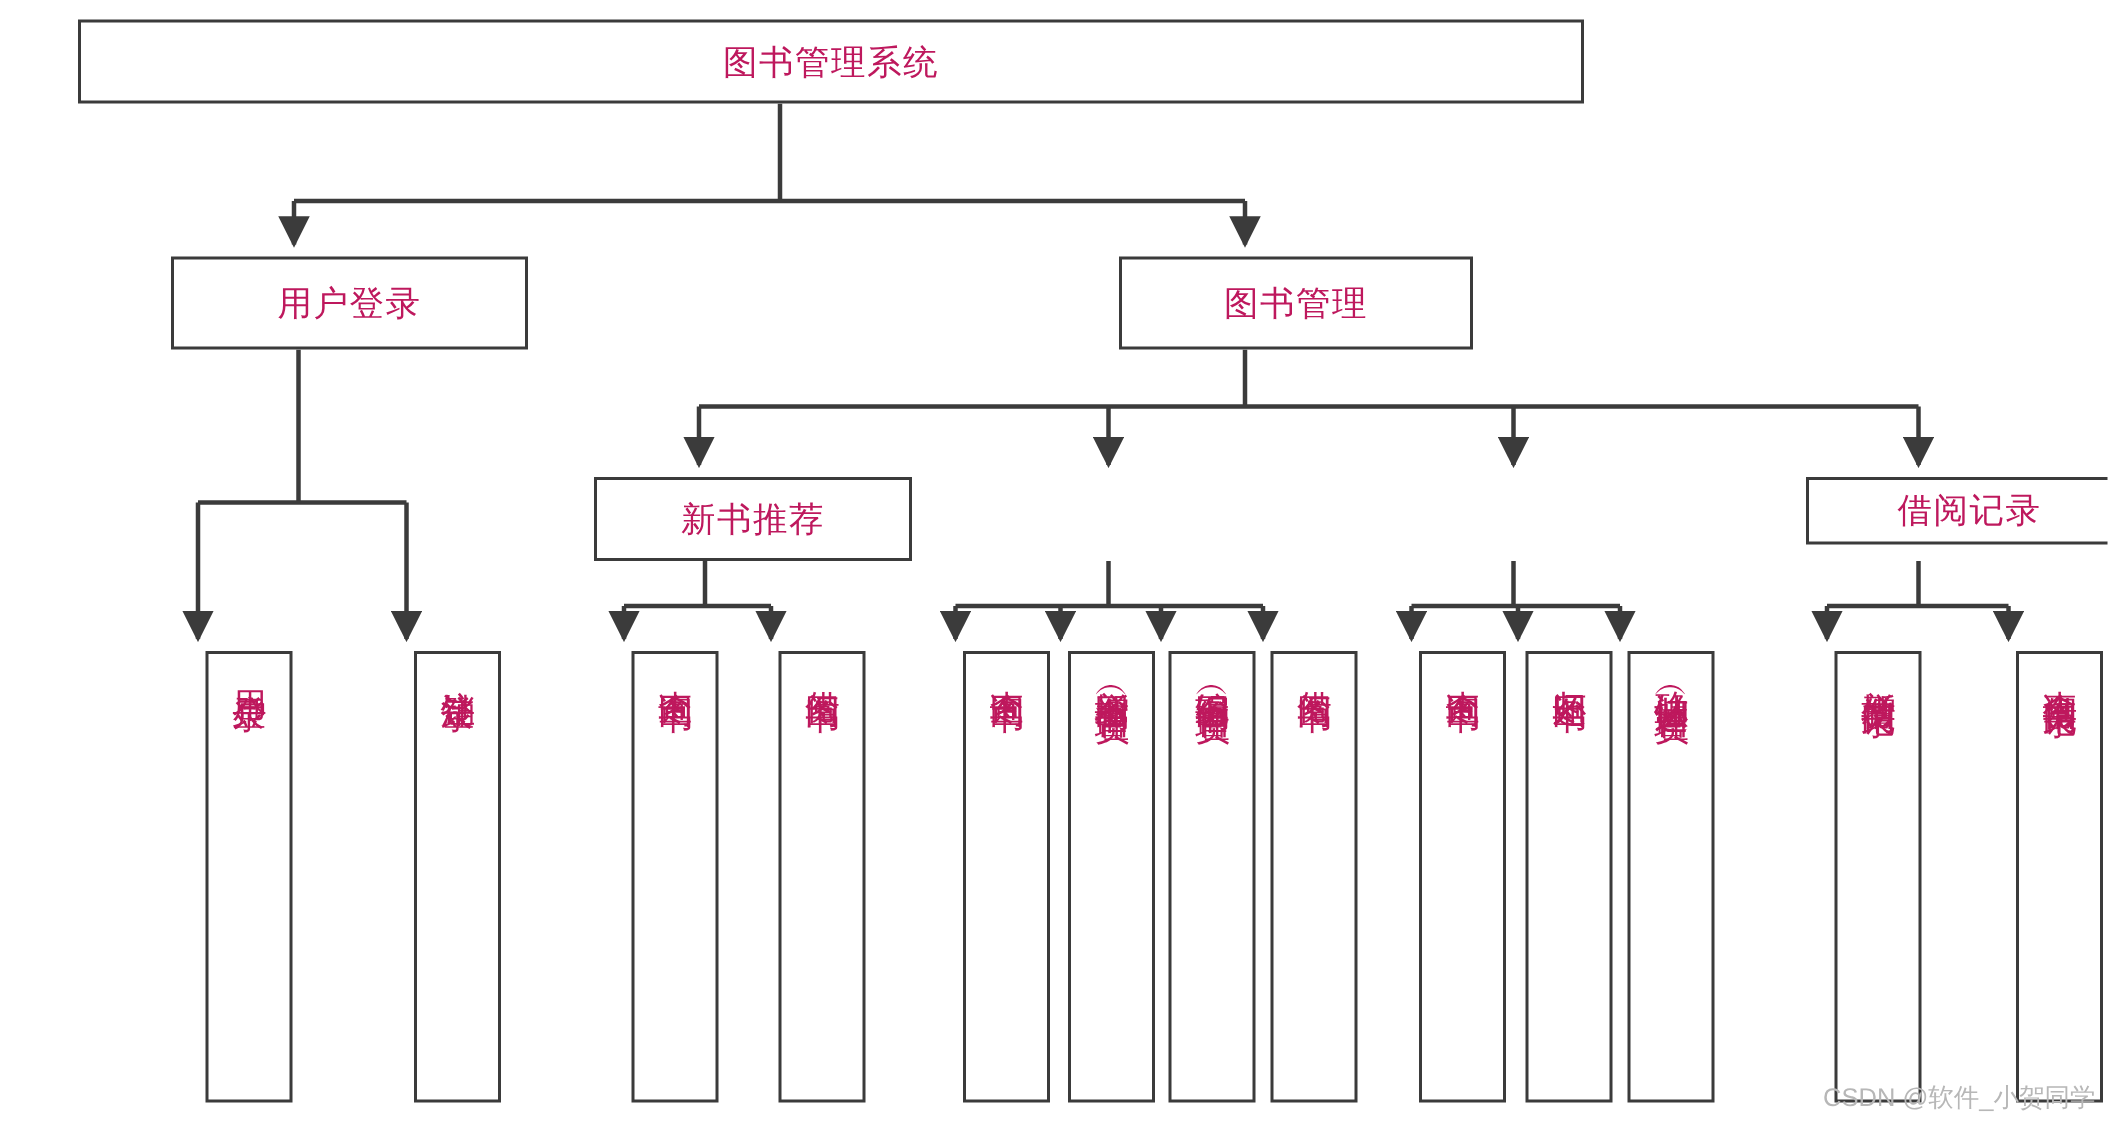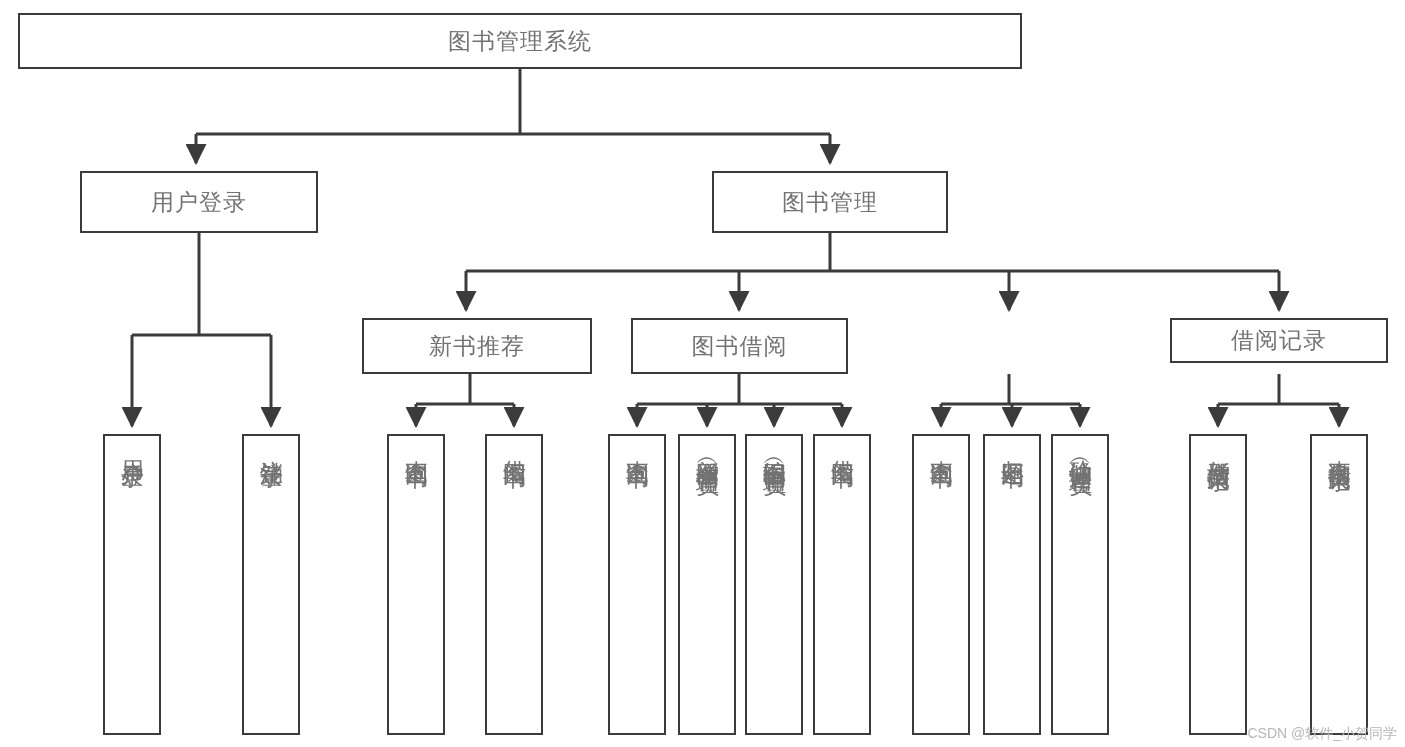--- a/index.html
+++ b/index.html
@@ -28,21 +28,22 @@
     pointer-events: none;
   }
   .node {
     position: absolute;
     box-sizing: border-box;
     background: #ffffff;
     border: 2.5px solid #3b3b3b;
     display: flex;
     align-items: center;
     justify-content: center;
-    color: #737373;
+    color: #be185d;
+    margin-left: 34px;
   }
   .node.horizontal {
     font-size: 23px;
     letter-spacing: 1px;
   }
   .node.vertical {
     align-items: flex-start;
     justify-content: center;
     padding-top: 6px;
   }
@@ -53,21 +54,21 @@
     line-height: 1.12;
     letter-spacing: 2px;
     white-space: pre-wrap;
     text-align: center;
     max-height: 280px;
   }
   .watermark {
     position: absolute;
     right: 8px;
     bottom: 4px;
-    font-size: 14px;
+    font-size: 17px;
     color: #b7b7b7;
     white-space: nowrap;
   }
 </style>
 </head>
 <body>
 
 <div id="diagram-root">
 
   <svg class="edges" viewBox="0 0 1405 747" xmlns="http://www.w3.org/2000/svg">
@@ -123,25 +124,22 @@
 
   <div class="node horizontal" id="n-root" style="left: 18px; top: 13px; width: 1004px; height: 56px;">
     <span>图书管理系统</span>
   </div>
   <div class="node horizontal" id="n-user-login" style="left: 80px; top: 171px; width: 238px; height: 62px;">
     <span>用户登录</span>
   </div>
   <div class="node horizontal" id="n-book-manage" style="left: 712px; top: 171px; width: 236px; height: 62px;">
     <span>图书管理</span>
   </div>
-  <div class="node horizontal" id="n-new-book-rec" style="left: 362px; top: 318px; width: 230px; height: 56px;">
+  <div class="node horizontal" id="n-new-book-rec" style="left: 362px; top: 318px; width: 212px; height: 56px;">
     <span>新书推荐</span>
-  </div>
-  <div class="node horizontal" id="n-book-borrow" style="left: 631px; top: 318px; width: 217px; height: 56px;">
-    <span>图书借阅</span>
   </div>
   <div class="node horizontal" id="n-borrow-record" style="left: 1170px; top: 318px; width: 218px; height: 45px;">
     <span>借阅记录</span>
   </div>
 
   <div id="leaf-layer">
       <div class="node vertical" style="left: 103px; top: 434px; width: 58px; height: 301px;">
         <span class="vtext">用户登录</span>
       </div>
       <div class="node vertical" style="left: 242px; top: 434px; width: 58px; height: 301px;">

